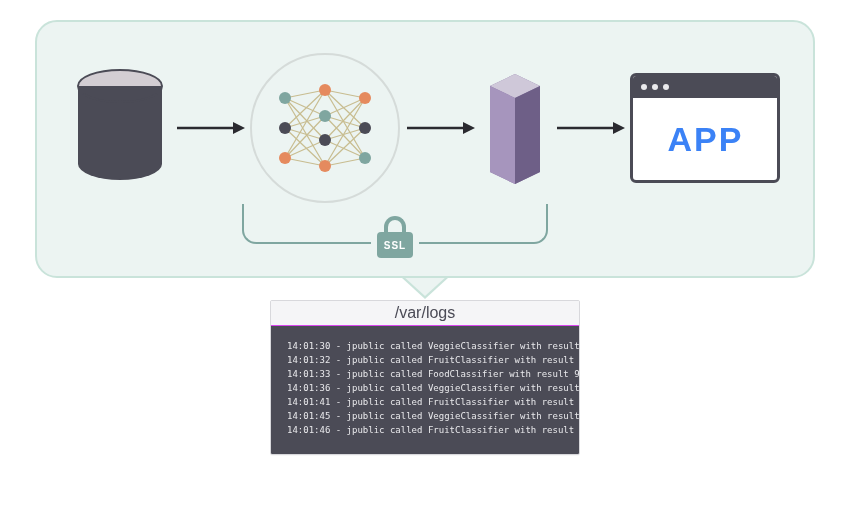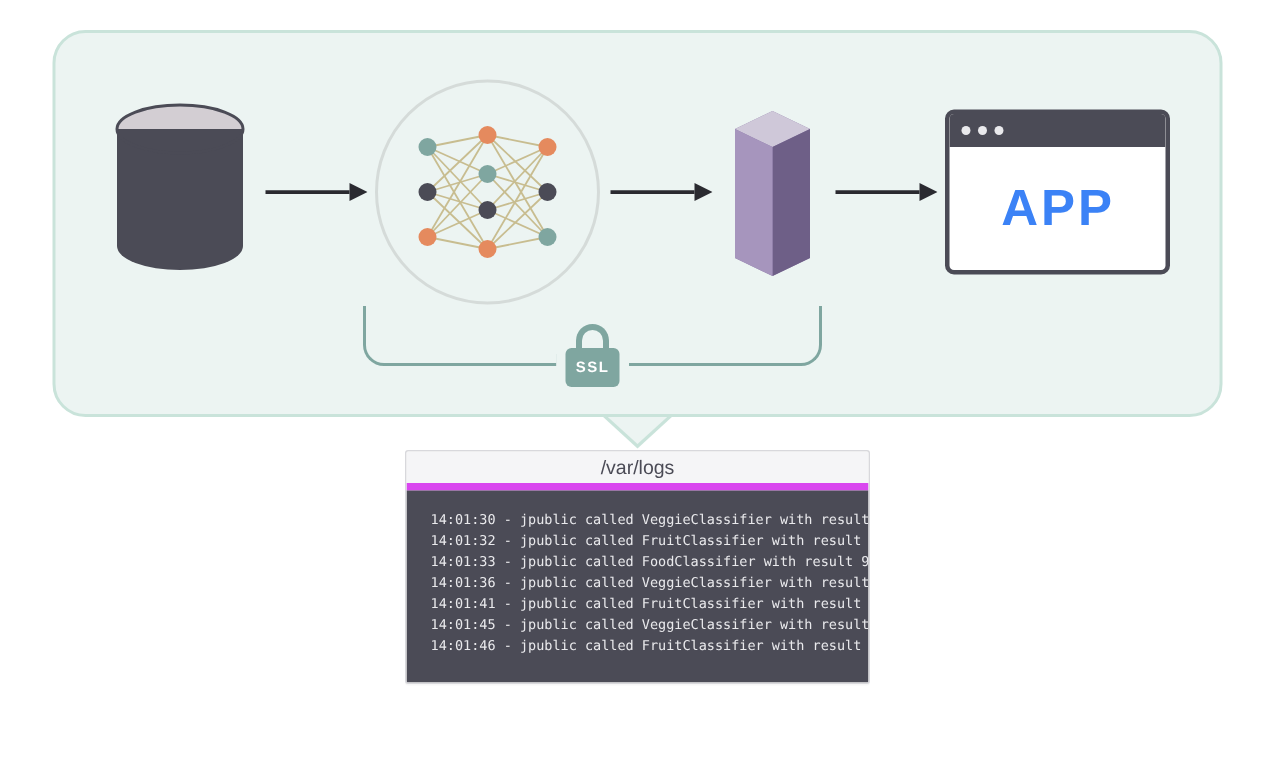--- a/index.html
+++ b/index.html
@@ -141,24 +141,24 @@
     top: 300px;
     width: 310px;
     border: 1px solid #d8d8dc;
     border-radius: 2px;
     overflow:hidden;
     box-shadow: 0 1px 0 rgba(0,0,0,0.03);
   }
   .terminal-title {
     background:#f5f5f7;
     text-align:center;
-    font-size:13px;
+    font-size:16px;
     color:#4b4b56;
     padding:3px 0;
-    border-bottom:5px solid #d946ef;
+    border-bottom:1px solid #d946ef;
   }
   .terminal-body {
     background:#4b4b56;
     padding:14px 16px 16px;
   }
   .log-line {
     font-family: "Menlo", "Consolas", monospace;
     font-size: 9px;
     line-height: 1.55;
     color:#e9e9ec;

